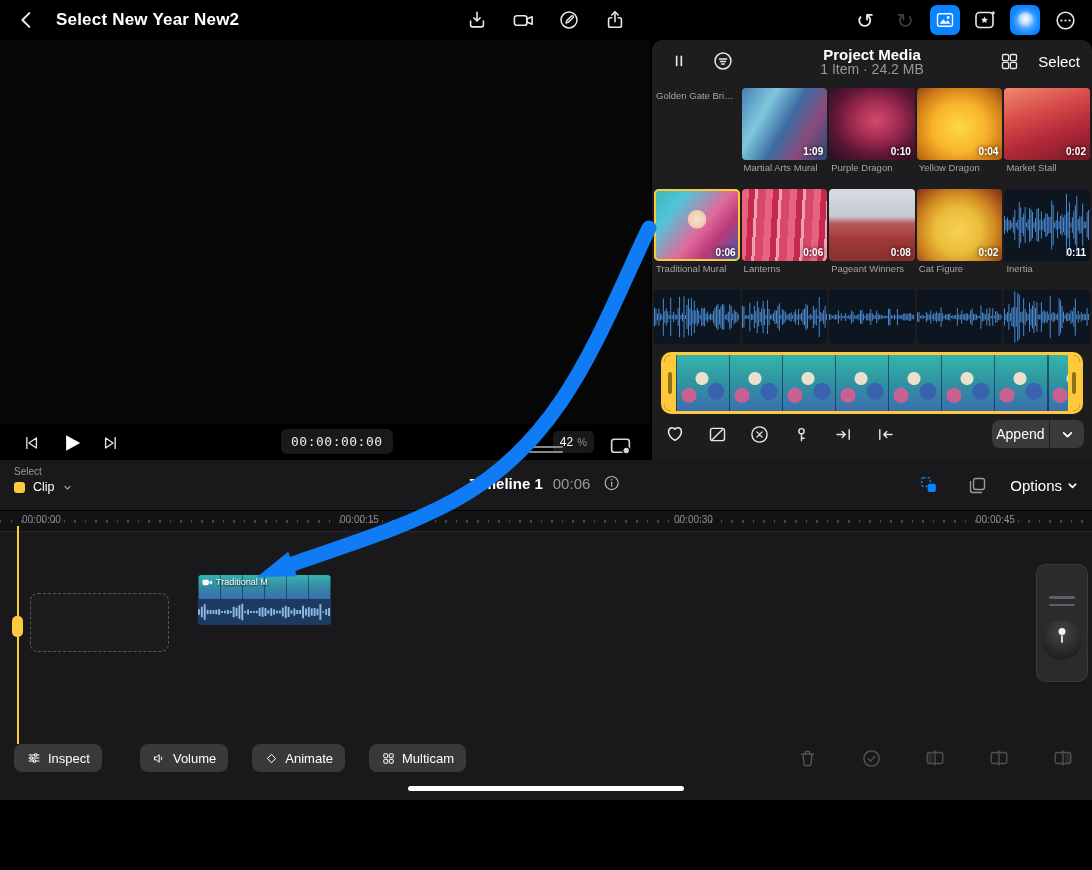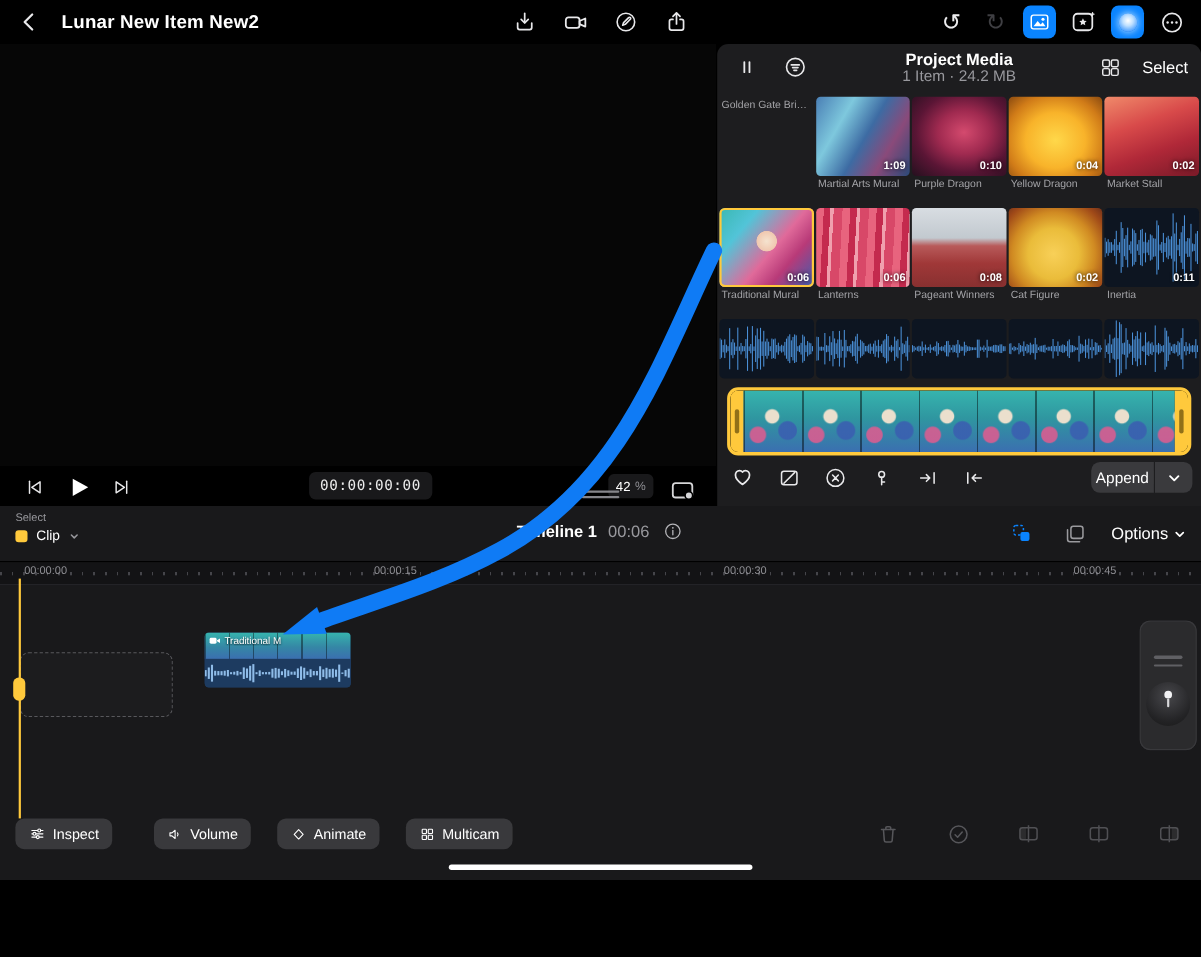--- a/index.html
+++ b/index.html
@@ -101,21 +101,21 @@
   .tl-center{position:absolute;left:50%;top:12px;transform:translateX(-50%);display:flex;align-items:center;gap:10px}
   .tl-title{font-size:15px;font-weight:600;margin:0}
   .tl-duration{font-size:15px;color:#98989d}
   .tl-right{position:absolute;right:14px;top:10px;display:flex;align-items:center;gap:18px}
   .options-btn{background:none;border:none;color:#fff;font-size:15px;display:flex;align-items:center;gap:5px;padding:0}
 
   .ruler{position:absolute;top:50px;left:0;right:0;height:20px;background:#131315;border-top:1px solid #000;border-bottom:1px solid #26262a}
   .ruler .ticks{position:absolute;top:9px;left:0;right:0;height:2.5px;background:repeating-linear-gradient(90deg,#45454a 0 1.5px,transparent 1.5px 10.6px)}
   .ruler .rlabel{position:absolute;top:3px;font-size:10px;color:#8e8e93}
 
-  .tracks{position:absolute;top:71px;left:0;right:0;height:213px}
+  .tracks{position:absolute;top:71px;left:12px;right:0;height:213px}
   .placeholder-clip{position:absolute;left:18px;top:62px;width:137px;height:57px;border:1.5px dashed #58585c;border-radius:8px;background:rgba(255,255,255,.015)}
   .clip{position:absolute;left:186px;top:44px;width:133px;height:50px;border-radius:4px;overflow:hidden;background:#223f63}
   .clip-thumbs{height:24px;background-image:
       repeating-linear-gradient(90deg,rgba(0,0,0,.4) 0 1px,transparent 1px 22px),
       linear-gradient(180deg,#36b4ae 0%,#3587a5 55%,#3b6fb0 100%)}
   .clip-label{position:absolute;top:2px;left:4px;right:2px;display:flex;align-items:center;gap:3px;font-size:9px;color:#fff;text-shadow:0 1px 2px rgba(0,0,0,.9);white-space:nowrap;overflow:hidden}
   .clip-wave{position:absolute;top:24px;left:0;right:0;bottom:0;background:#1d3b60}
 
   .jog{position:absolute;right:4px;top:33px;width:52px;height:118px;background:#2b2b2d;border-radius:10px;box-shadow:inset 0 0 0 1px #39393c;border:none;padding:0}
   .jog-grip{width:26px;height:2.5px;background:#606064;border-radius:2px;margin:0 auto}
@@ -144,21 +144,21 @@
 
 <header class="top-bar">
   <div class="tb-left">
     <button class="icon-btn">
       <span>
         <svg class="i" width="22" height="22" viewBox="0 0 24 24" fill="none" stroke="currentColor" stroke-width="2.2" stroke-linecap="round" stroke-linejoin="round">
             <path d="M14.5 4.5 7 12l7.5 7.5"></path>
           </svg>
       </span>
     </button>
-    <h1 class="tb-title">Lunar New Item New2</h1>
+    <h1 class="tb-title">Select New Year New2</h1>
   </div>
 
   <div class="tb-center">
     <button class="icon-btn">
       <span>
         <svg class="i" width="22" height="22" viewBox="0 0 24 24" fill="none" stroke="currentColor" stroke-width="1.7" stroke-linecap="round" stroke-linejoin="round">
             <path d="M5 13v4.5a2 2 0 0 0 2 2h10a2 2 0 0 0 2-2V13"></path>
             <path d="M12 3.5v9"></path>
             <path d="M8.5 9.5 12 13l3.5-3.5"></path>
           </svg>
@@ -885,21 +885,21 @@
             </svg>
         </span>
       </button>
     </div>
   </div>
 
   <div class="ruler">
     <div class="ticks"></div>
     <span class="rlabel" style="left:22px">00:00:00</span>
     <span class="rlabel" style="left:340px">00:00:15</span>
-    <span class="rlabel" style="left:658px">00:00:30</span>
+    <span class="rlabel" style="left:674px">00:00:30</span>
     <span class="rlabel" style="left:976px">00:00:45</span>
   </div>
 
   <div class="tracks">
     <div class="placeholder-clip"></div>
 
     <div class="clip">
       <div class="clip-thumbs"></div>
       <div class="clip-wave">
           <svg viewBox="0 0 92 40" preserveAspectRatio="none" style="width: 100%; height: 100%; display: block;">

